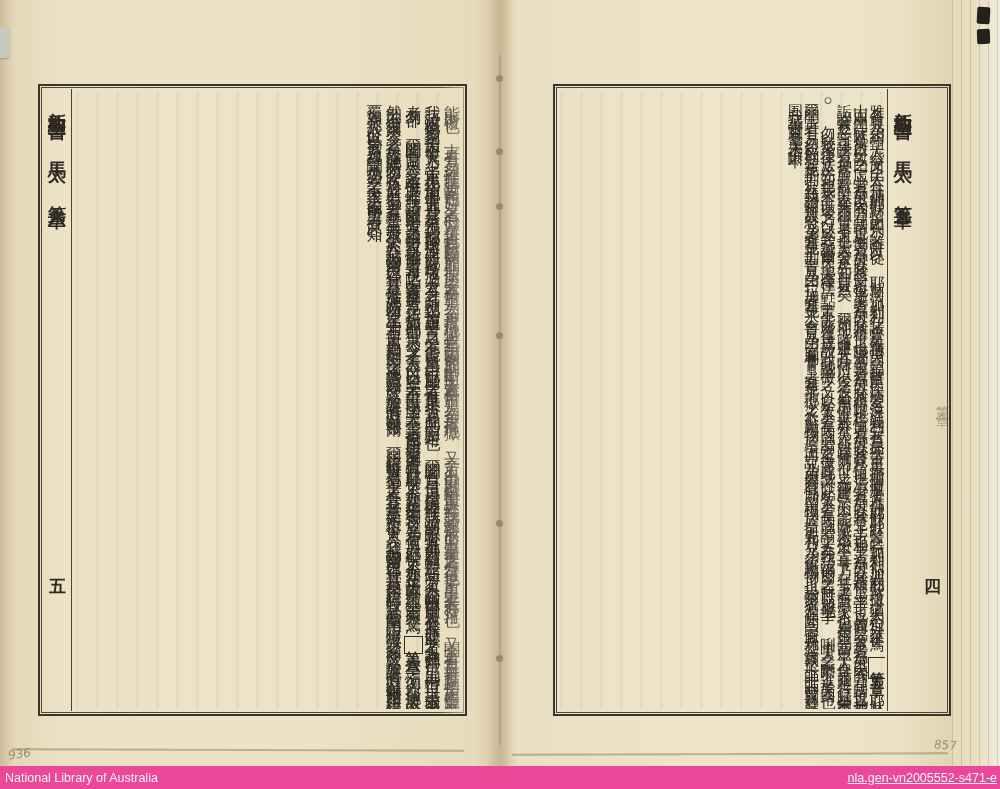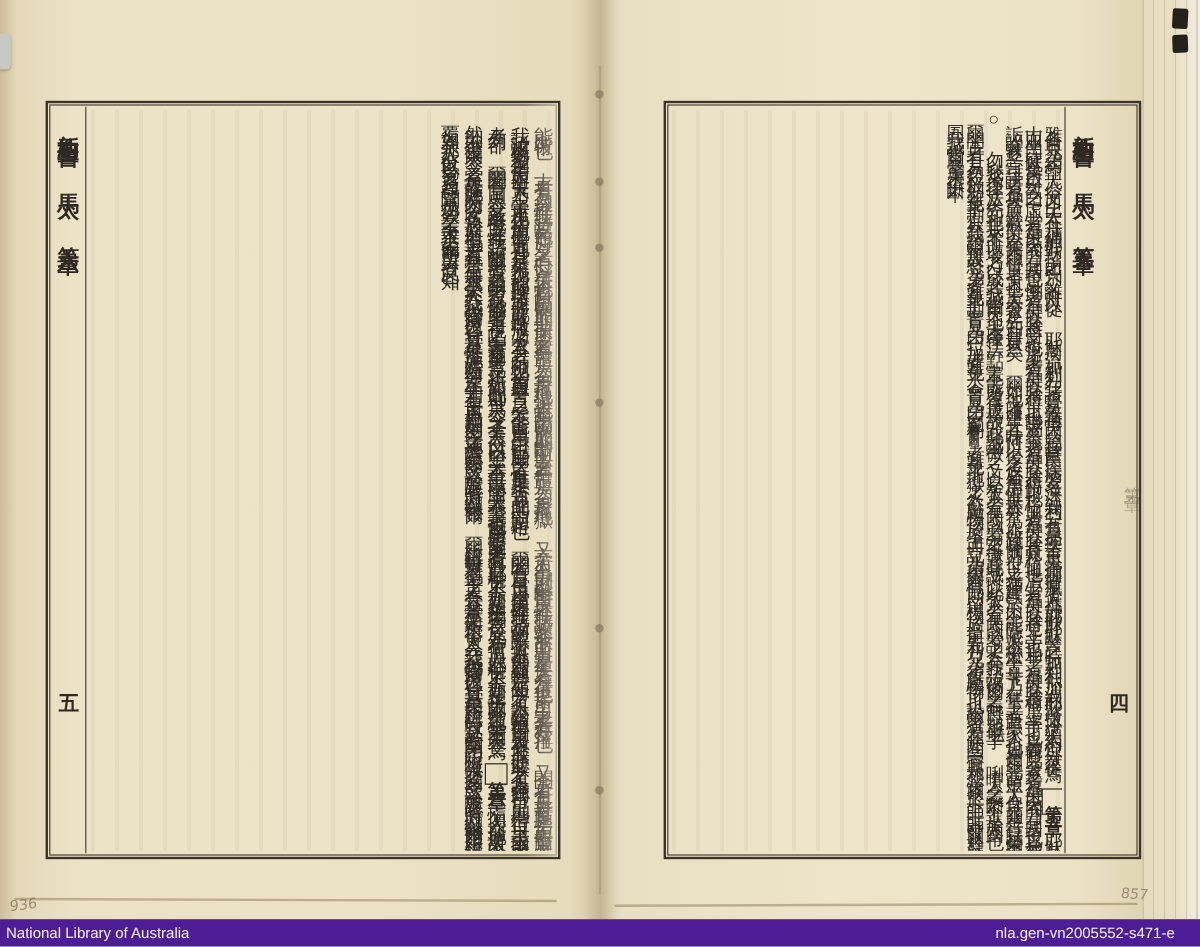--- a/index.html
+++ b/index.html
@@ -52,25 +52,25 @@
   
   .pencil{position:absolute;font-family:"DejaVu Sans",sans-serif;font-size:12px;color:#988b70;}
   .pencil-left{left:8px;top:747px;transform:rotate(-7deg) skewX(-6deg);}
   .pencil-right{left:934px;top:738px;transform:rotate(4deg) skewX(-4deg);color:#9a8d74;}
   .ghost-chapter{position:absolute;left:933px;top:394px;writing-mode:vertical-rl;text-orientation:upright;
     font-size:14px;letter-spacing:4px;color:rgba(100,92,70,.42);}
   .ink-frag{position:absolute;left:977px;width:13px;background:#24211c;border-radius:2px;}
   .ink-frag-1{top:7px;height:17px;transform:rotate(3deg);}
   .ink-frag-2{top:29px;height:15px;transform:rotate(-2deg);}
   
-  .footer-bar{position:absolute;left:0;top:766px;width:1000px;height:23px;background:#4c1d95;
+  .footer-bar{position:absolute;left:0;top:766px;width:1000px;height:23px;background:#ec4899;
     display:flex;align-items:center;justify-content:space-between;
     font-family:"Liberation Sans",sans-serif;font-size:12.5px;color:#f4f4f4;gap:48px;}
   .footer-bar .left{padding-left:5px;}
-  .footer-bar .right{padding-right:21px;}
+  .footer-bar .right{padding-right:3px;text-decoration:underline;}
 </style>
 </head>
 <body>
 
 <div id="canvas">
 
   <div class="page page-left"></div>
   <div class="page page-right"></div>
   <div class="page page-stack"></div>
   <div class="edge-tab"></div>

